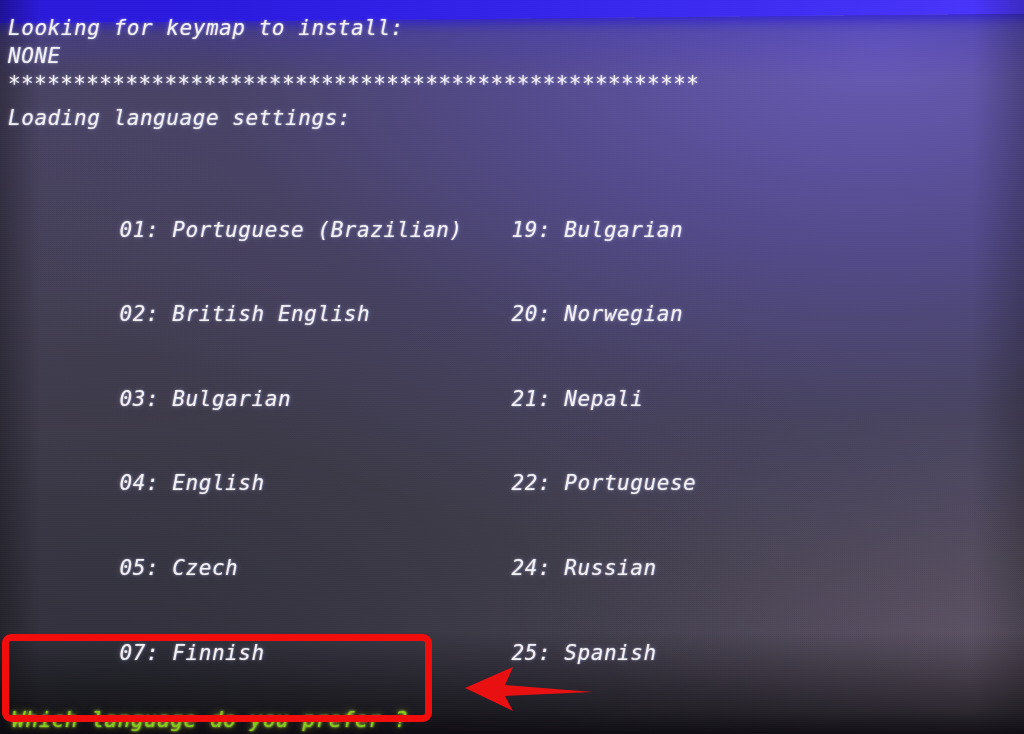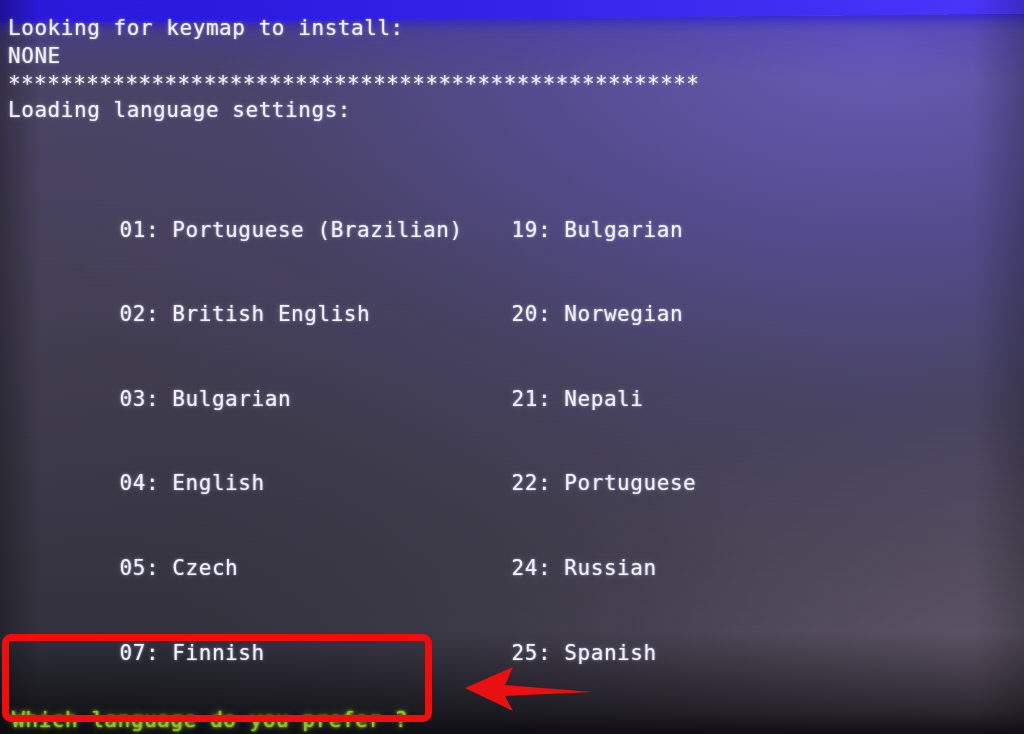--- a/index.html
+++ b/index.html
@@ -94,20 +94,21 @@
     font-size: 21px;
     line-height: 28.2px;
     letter-spacing: 0.55px;
     color: #f2f1f6;
     text-shadow:
        0 0 2px rgba(255,255,255,0.55),
        0 0 6px rgba(190,200,255,0.30),
        1px 0 1px rgba(120,140,255,0.25),
       -1px 0 1px rgba(255,160,160,0.15);
     white-space: pre;
+    font-style: italic;
   }
 
   .line {
     position: absolute;
     left: 8px;
     white-space: pre;
   }
 
   .stars {
     letter-spacing: 0.4px;
@@ -175,21 +176,21 @@
   <div class="bg-noise"></div>
 
   <div class="console">
 
     <div class="line" style="top:14px;">Looking for keymap to install:</div>
 
     <div class="line" style="top:42px;">NONE</div>
 
     <div class="line stars" style="top:70px;">*****************************************************</div>
 
-    <div class="line" style="top:96px;">Loading language settings:</div>
+    <div class="line" style="top:104px;">Loading language settings:</div>
 
     <div class="col col-left">
       <div class="lang-row">
         <span class="lang-num">01:</span><span> </span><span class="lang-name">Portuguese (Brazilian)</span>
       </div>
       <div class="lang-row">
         <span class="lang-num">02:</span><span> </span><span class="lang-name">British English</span>
       </div>
       <div class="lang-row">
         <span class="lang-num">03:</span><span> </span><span class="lang-name">Bulgarian</span>

